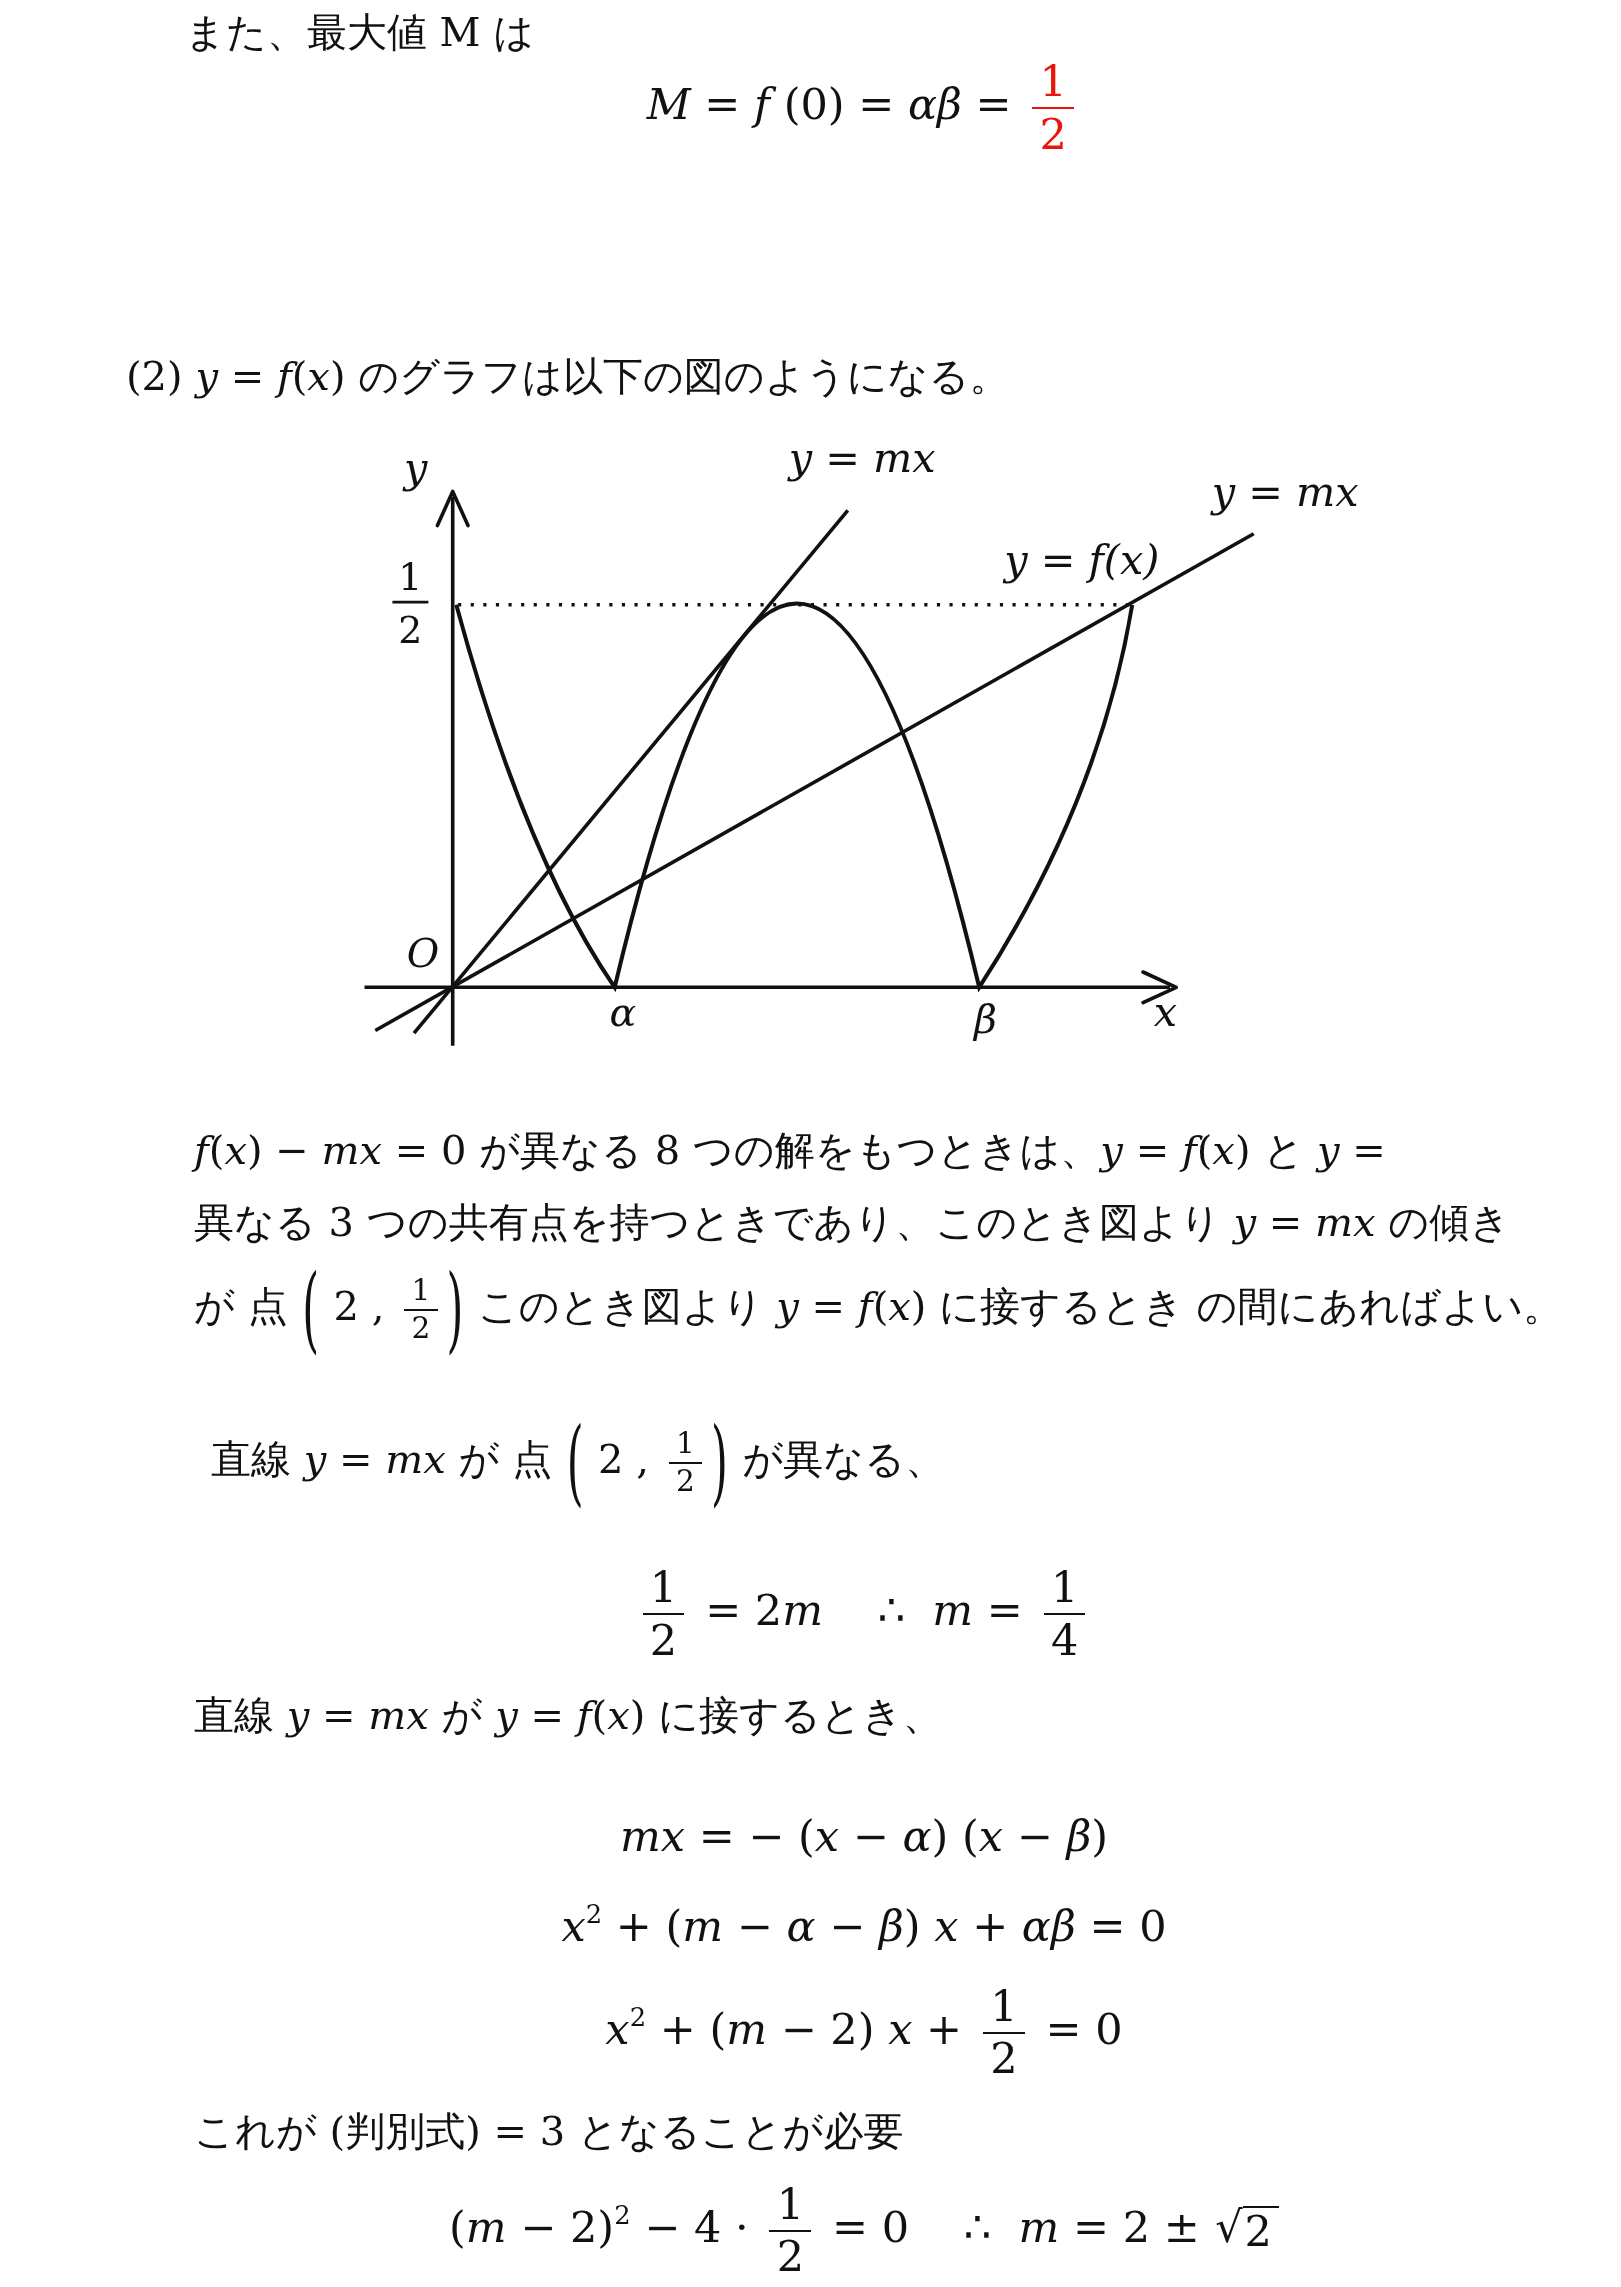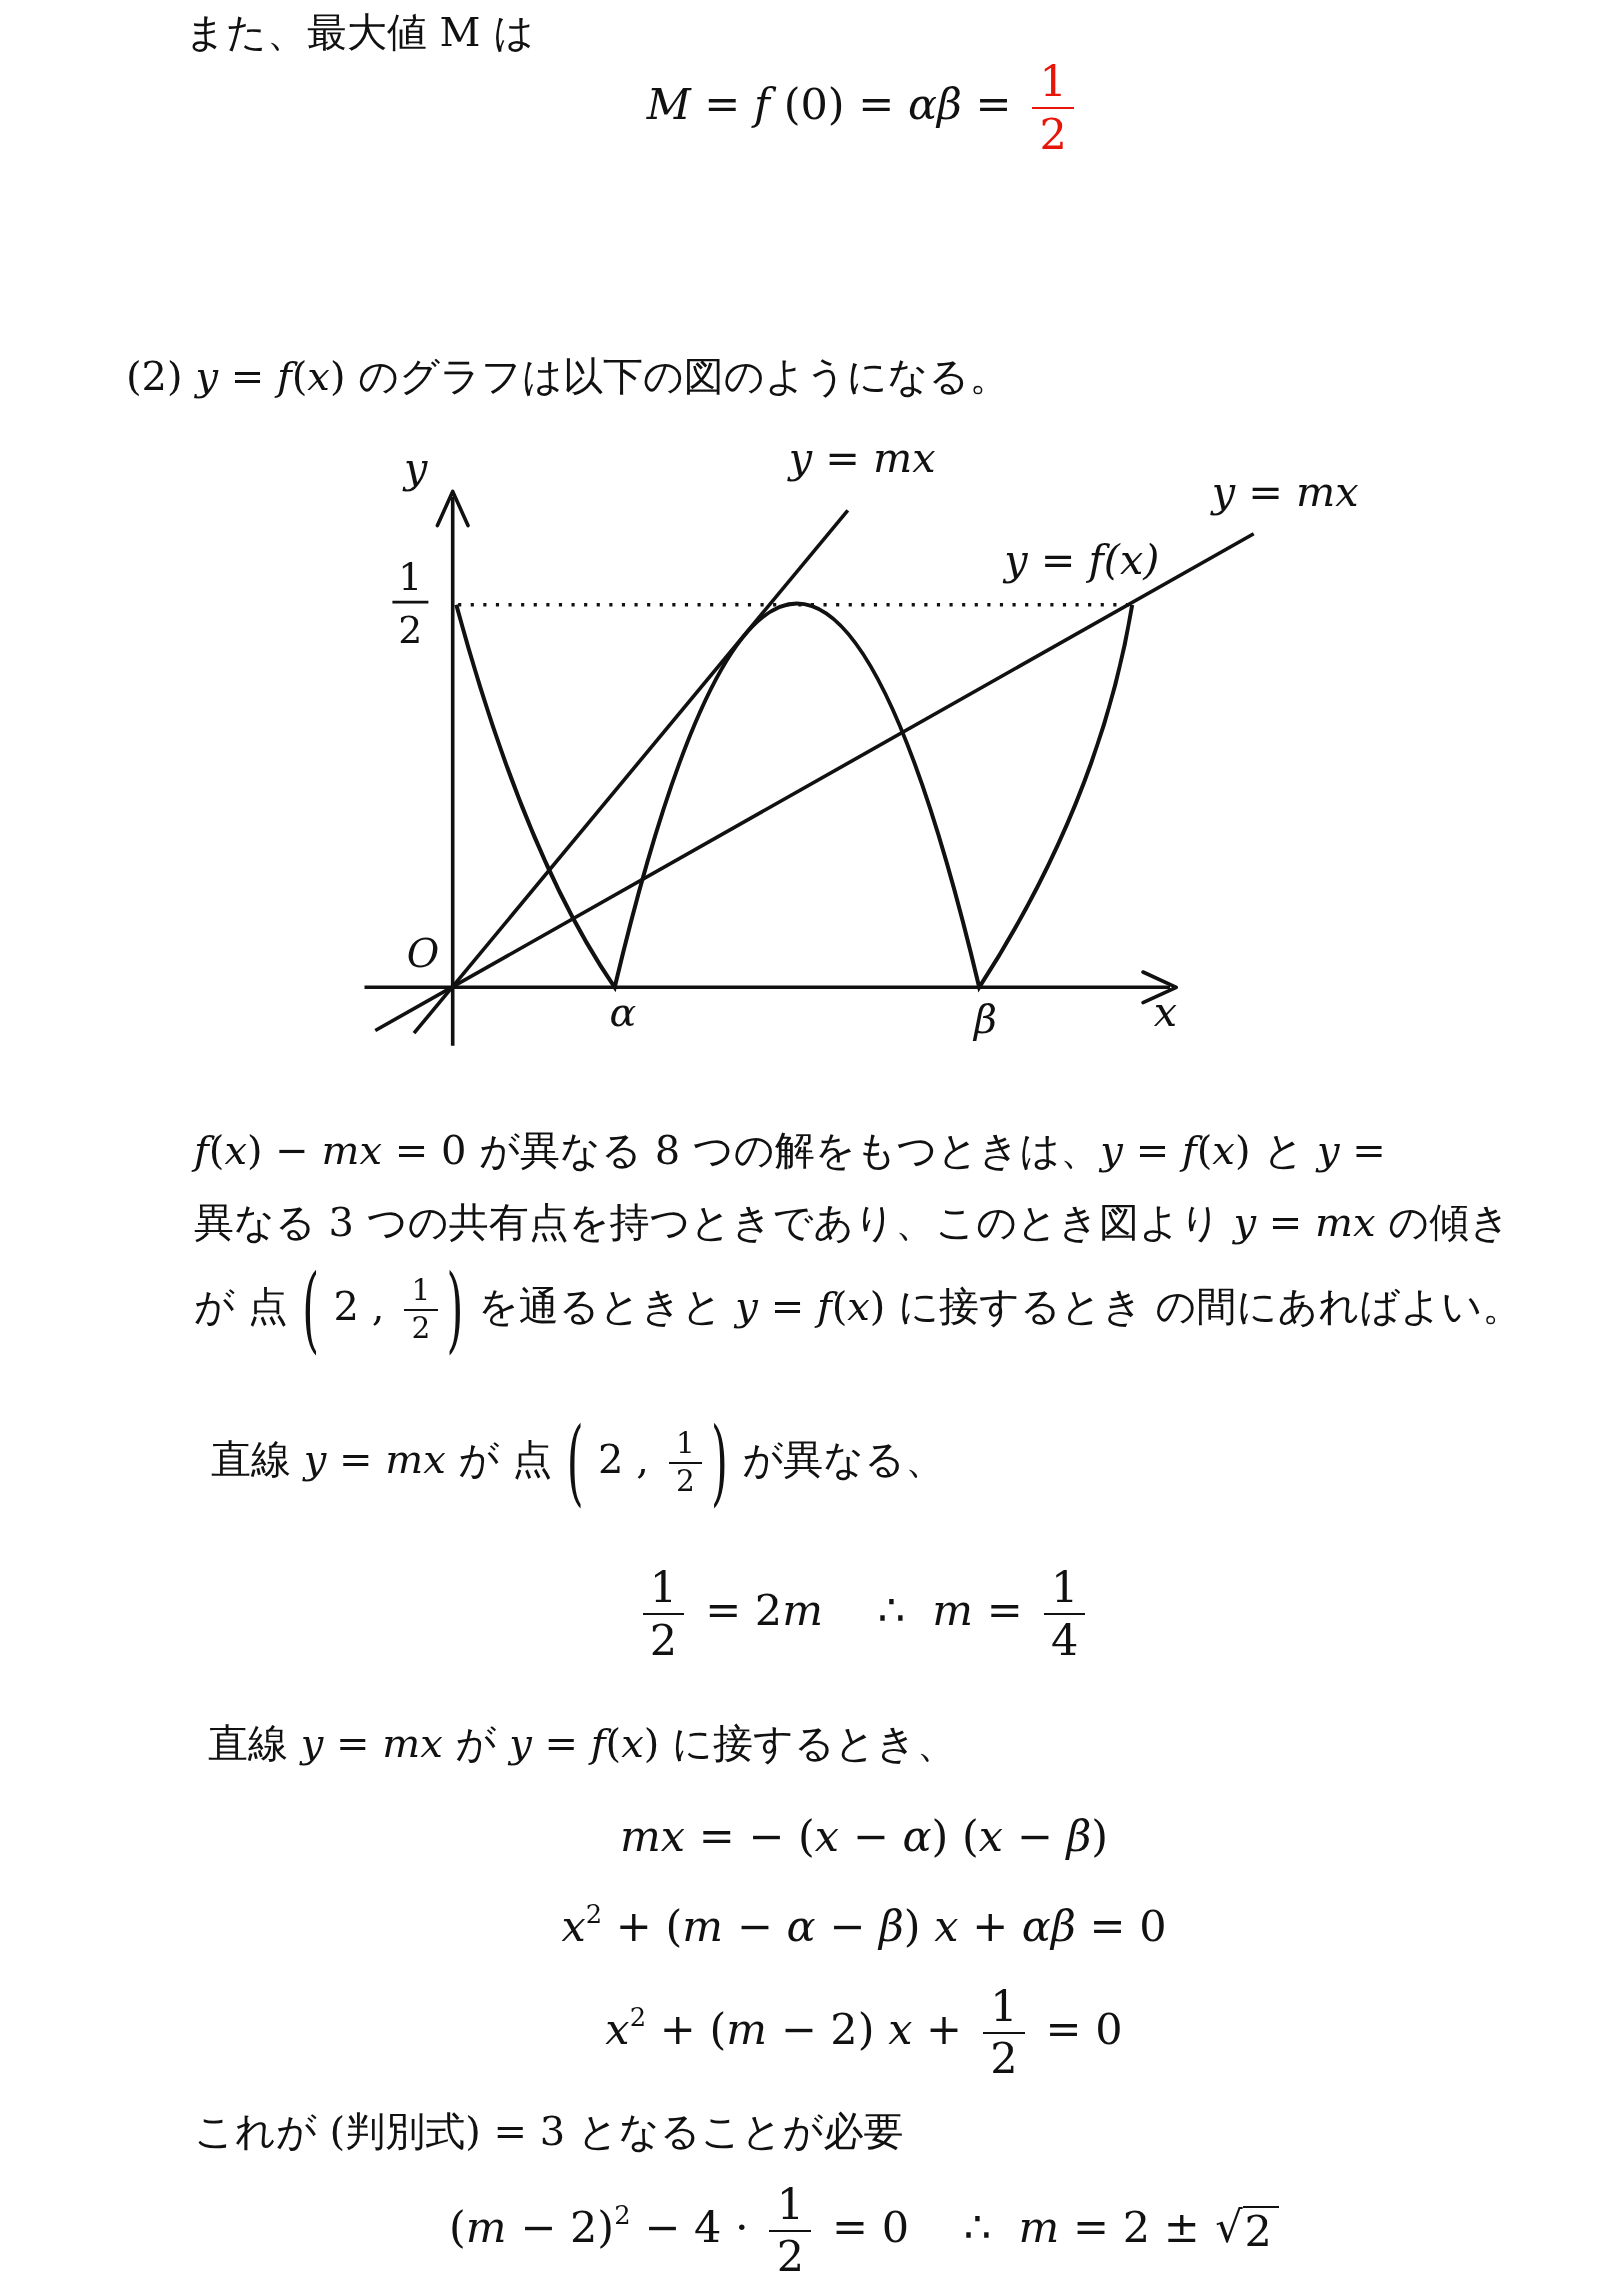--- a/index.html
+++ b/index.html
@@ -76,32 +76,32 @@
   <text x="456" y="714" font-size="42" text-anchor="middle" stroke="none">2</text>
 
   <text class="mi" x="958" y="524" font-size="46" text-anchor="middle" stroke="none">y = mx</text>
   <text class="mi" x="1428" y="562" font-size="46" text-anchor="middle" stroke="none">y = mx</text>
   <text class="mi" x="1202" y="638" font-size="46" text-anchor="middle" stroke="none">y = f(x)</text>
 </svg>
 
 <div class="jp-line" style="left:194px;top:1127px;"><span class="it">f</span><span>(</span><span class="it">x</span><span>) − </span><span class="it">mx</span><span> = 0 が異なる 8 つの解をもつときは、</span><span class="it">y</span><span> = </span><span class="it">f</span><span>(</span><span class="it">x</span><span>) と </span><span class="it">y</span><span> = </span></div>
 <div class="jp-line" style="left:194px;top:1199px;"><span>異なる 3 つの共有点を持つときであり、このとき図より </span><span class="it">y</span><span> = </span><span class="it">mx</span><span> の傾き</span></div>
 <div class="jp-line tall" style="left:194px;top:1253px;height:113px;">
-  <span class="mrow"><span>が 点 </span><span class="bigp">(</span><span> 2 , </span><span class="frac small"><span class="fn">1</span><span class="fd">2</span></span><span class="bigp">)</span><span> を通るときと </span><span class="it">y</span><span> = </span><span class="it">f</span><span>(</span><span class="it">x</span><span>) に接するとき の間にあればよい。</span></span>
+  <span class="mrow"><span>が 点 </span><span class="bigp">(</span><span> 2 , </span><span class="frac small"><span class="fn">1</span><span class="fd">2</span></span><span class="bigp">)</span><span> このとき図より </span><span class="it">y</span><span> = </span><span class="it">f</span><span>(</span><span class="it">x</span><span>) に接するとき の間にあればよい。</span></span>
 </div>
 
 <div class="jp-line tall" style="left:194px;top:1402px;height:121px;margin-left:17px;">
   <span class="mrow"><span>直線 </span><span class="it">y</span><span> = </span><span class="it">mx</span><span> が 点 </span><span class="bigp">(</span><span> 2 , </span><span class="frac small"><span class="fn">1</span><span class="fd">2</span></span><span class="bigp">)</span><span> が異なる、</span></span>
 </div>
 
 <div class="eq" style="top:1553px;height:122px;">
   <span class="mrow"><span class="frac"><span class="fn">1</span><span class="fd">2</span></span><span> = 2</span><span class="it">m</span><span>    ∴  </span><span class="it">m</span><span> = </span><span class="frac"><span class="fn">1</span><span class="fd">4</span></span></span>
 </div>
 
-<div class="jp-line" style="left:208px;top:1692px;margin-top:28px;"><span>直線 </span><span class="it">y</span><span> = </span><span class="it">mx</span><span> が </span><span class="it">y</span><span> = </span><span class="it">f</span><span>(</span><span class="it">x</span><span>) に接するとき、</span></div>
+<div class="jp-line" style="left:194px;top:1692px;"><span>直線 </span><span class="it">y</span><span> = </span><span class="it">mx</span><span> が </span><span class="it">y</span><span> = </span><span class="it">f</span><span>(</span><span class="it">x</span><span>) に接するとき、</span></div>
 
 <div class="eq" style="top:1800px;height:72px;">
   <span class="mrow"><span class="it">mx</span><span> = − (</span><span class="it">x</span><span> − </span><span class="it">α</span><span>) (</span><span class="it">x</span><span> − </span><span class="it">β</span><span>)</span></span>
 </div>
 
 <div class="eq" style="top:1890px;height:72px;">
   <span class="mrow"><span class="it">x</span><sup>2</sup><span> + (</span><span class="it">m</span><span> − </span><span class="it">α</span><span> − </span><span class="it">β</span><span>) </span><span class="it">x</span><span> + </span><span class="it">αβ</span><span> = 0</span></span>
 </div>
 
 <div class="eq" style="top:1976px;height:113px;">

